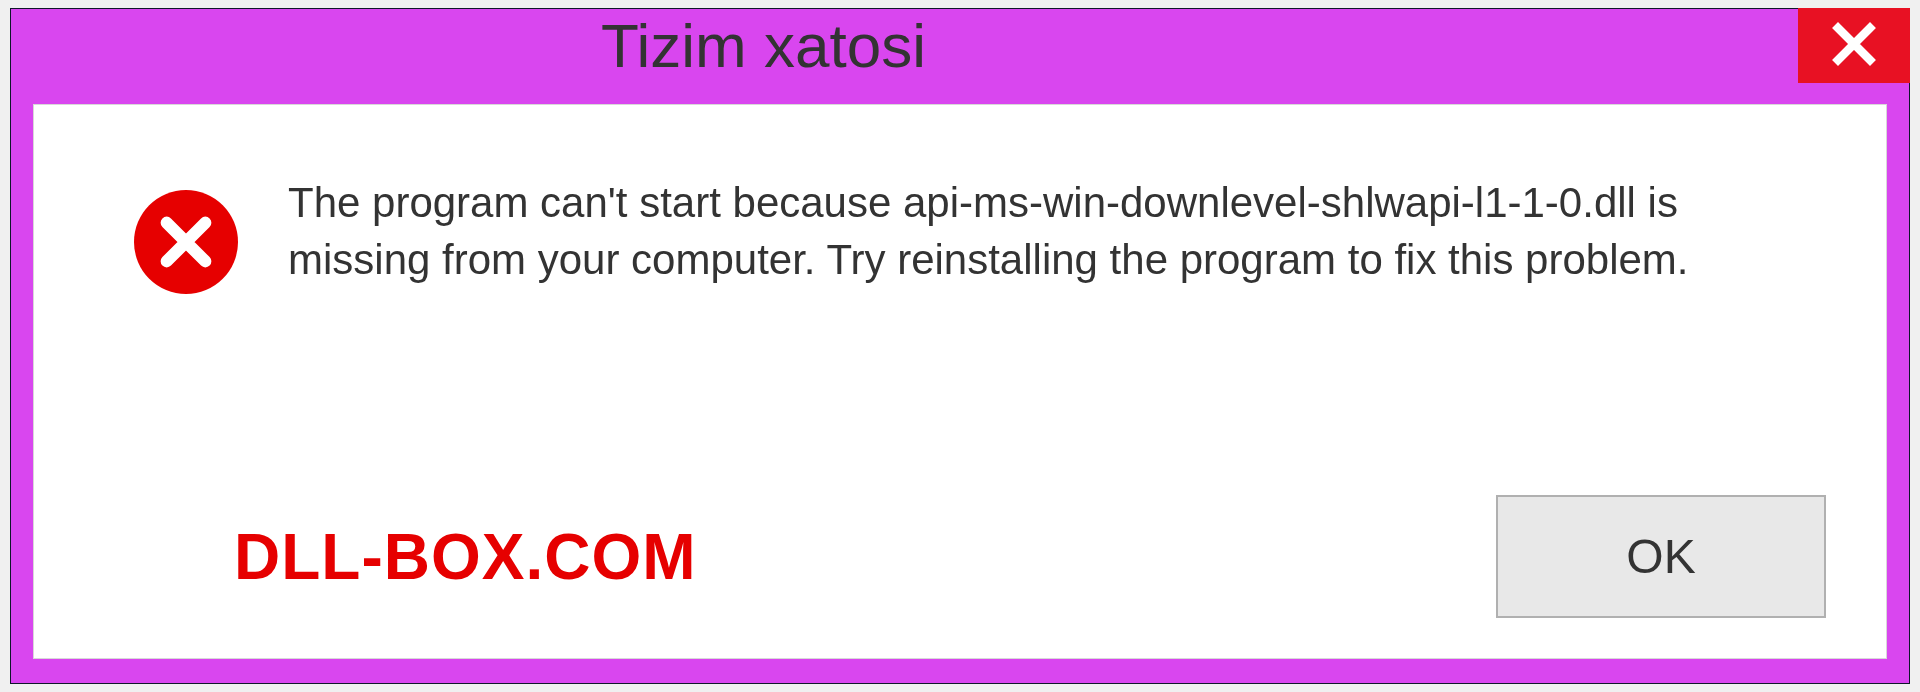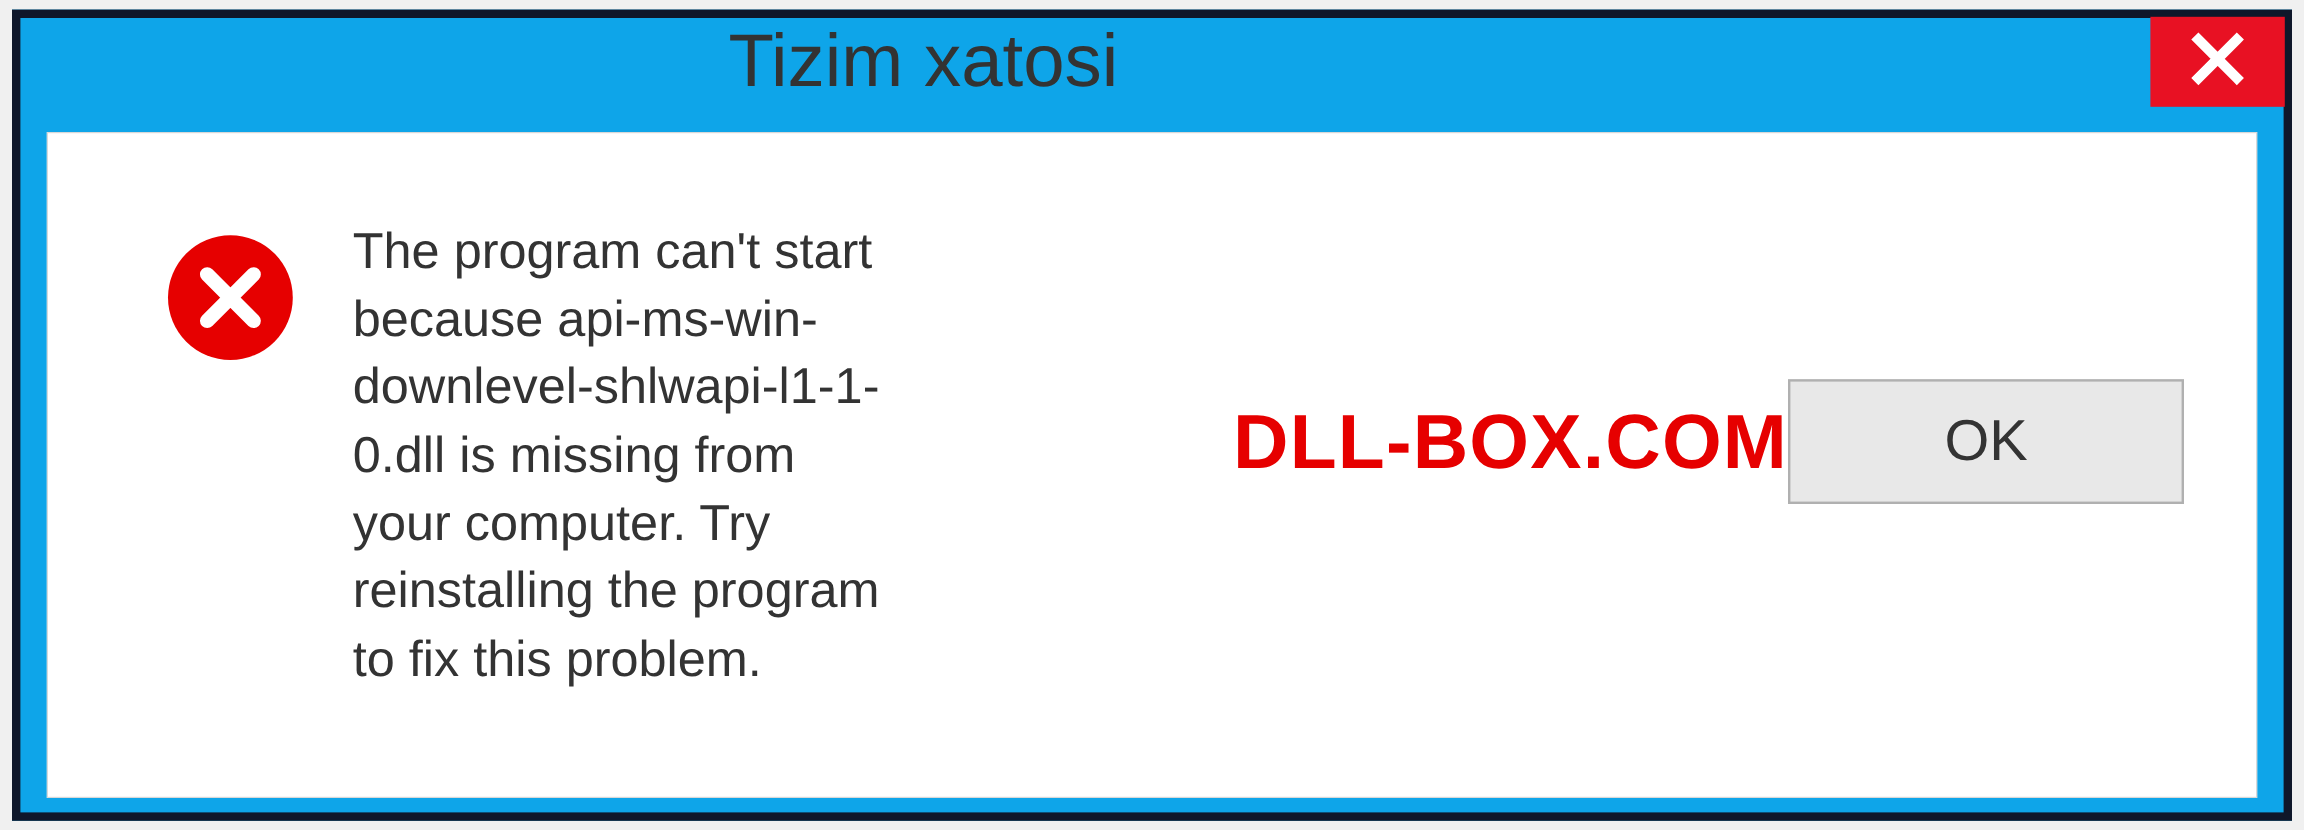--- a/index.html
+++ b/index.html
@@ -13,22 +13,22 @@
       width: 1920px;
       height: 692px;
       position: relative;
     }
     .dialog {
       position: absolute;
       left: 10px;
       top: 8px;
       right: 10px;
       bottom: 8px;
-      background: #0ea5e9;
-      border: 7px solid #0f172a;
+      background: #d946ef;
+      border: 1px solid #0f172a;
     }
     .title-bar {
       display: flex;
       align-items: flex-start;
       justify-content: space-between;
       padding: 0;
       height: 95px;
       position: relative;
     }
     .title-text {
@@ -55,21 +55,21 @@
       width: 48px;
       height: 48px;
     }
     .content-area {
       margin: 0 22px 22px 22px;
       background: #ffffff;
       border: 1px solid #d8d8d8;
       height: 555px;
       position: relative;
       display: flex;
-      flex-direction: row;
+      flex-direction: column;
     }
     .msg-row {
       display: flex;
       align-items: flex-start;
       padding: 70px 70px 0 100px;
       gap: 50px;
       flex: 1;
     }
     .error-icon-wrap {
       flex-shrink: 0;
@@ -103,21 +103,21 @@
     }
     .watermark {
       font-size: 64px;
       font-weight: 800;
       color: #e60000;
       letter-spacing: 1px;
       font-family: Arial, sans-serif;
     }
     .ok-btn {
       width: 330px;
-      height: 104px;
+      height: 123px;
       background: #e8e8e8;
       border: 2px solid #b0b0b0;
       font-size: 48px;
       color: #333;
       display: flex;
       align-items: center;
       justify-content: center;
       cursor: pointer;
       font-family: "Segoe UI", Arial, sans-serif;
     }

